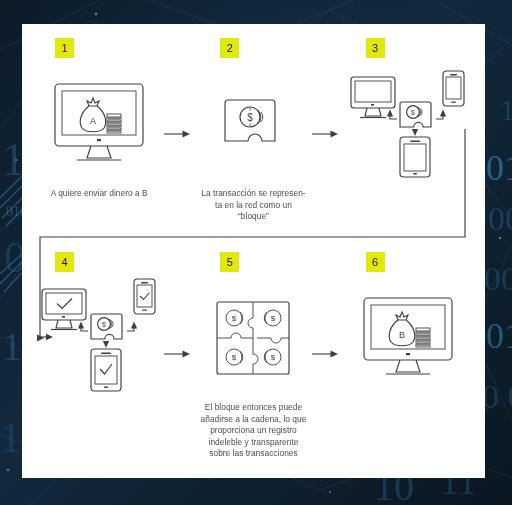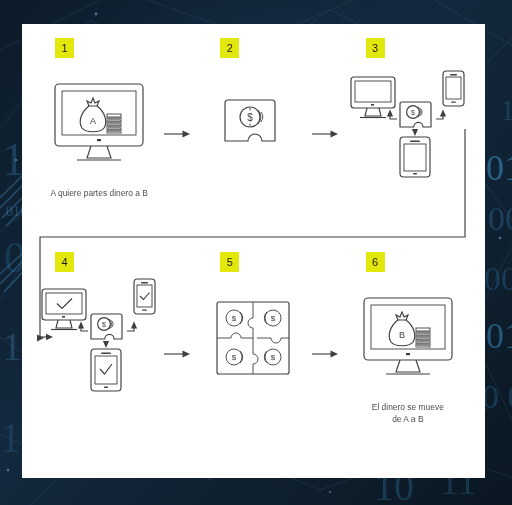--- a/index.html
+++ b/index.html
@@ -192,37 +192,38 @@
             <rect x="56" y="50" width="14" height="3"></rect>
           </g>
           <g class="fl" opacity="0.85">
             <rect x="57" y="38.6" width="12" height="1.1"></rect>
             <rect x="57" y="42.6" width="12" height="1.1"></rect>
             <rect x="57" y="46.6" width="12" height="1.1"></rect>
             <rect x="57" y="50.6" width="12" height="1.1"></rect>
           </g>
         </svg>
       </div>
-      <div class="caption">A quiere partes dinero a B</div>
+      <div class="caption">A quiere enviar dinero a B</div>
     </div>
 
     <div class="step s2">
       <div class="badge">2</div>
       <div class="art">
         <svg width="70" height="72" viewBox="0 0 70 72">
           <path class="ln" d="M10,12 h44 a3,3 0 0 1 3,3 v38 h-13
                                a7,7 0 0 0 -14,0 h-23 v-38 a3,3 0 0 1 3,-3 Z"></path>
           <circle class="ln" cx="32" cy="29" r="10"></circle>
           <path class="ln-thin" d="M40,22 a10,10 0 0 1 0,14"></path>
           <path class="ln-thin" d="M43,24 a8.5,8.5 0 0 1 0,10"></path>
           <text x="32" y="33" font-size="10" text-anchor="middle" font-family="'Liberation Sans', sans-serif" fill="#3f3f3f">$</text>
           <line class="ln-thin" x1="32" y1="20" x2="32" y2="22.5"></line>
           <line class="ln-thin" x1="32" y1="35.5" x2="32" y2="38"></line>
         </svg>
       </div>
+      <div class="caption">La transacción se represen-<br>ta en la red como un<br>“bloque”</div>
     </div>
 
     <div class="step s3">
       <div class="badge">3</div>
       <div class="art">
         <svg width="126" height="110" viewBox="0 0 126 110">
 
           <g>
             <rect class="ln" x="6" y="8" width="44" height="31" rx="3"></rect>
             <rect class="ln-thin" x="10" y="12" width="36" height="21"></rect>
@@ -359,20 +360,21 @@
             <path class="ln-thin" d="M29,55 a8,8 0 0 1 0,12"></path>
             <text x="23" y="64" font-size="8" text-anchor="middle" font-family="'Liberation Sans', sans-serif" fill="#3f3f3f">$</text>
           </g>
           <g>
             <circle class="ln-thin" cx="62" cy="61" r="8"></circle>
             <path class="ln-thin" d="M56,55 a8,8 0 0 0 0,12"></path>
             <text x="62" y="64" font-size="8" text-anchor="middle" font-family="'Liberation Sans', sans-serif" fill="#3f3f3f">$</text>
           </g>
         </svg>
       </div>
+      <div class="caption">El bloque entonces puede<br>añadirse a la cadena, lo que<br>proporciona un registro<br>indeleble y transparente<br>sobre las transacciones</div>
     </div>
 
     <div class="step s6">
       <div class="badge">6</div>
       <div class="art">
         <svg width="96" height="88" viewBox="0 0 96 88">
           <rect class="ln" x="4" y="4" width="88" height="62" rx="4"></rect>
           <rect class="ln-thin" x="11" y="11" width="74" height="44"></rect>
           <rect class="fl" x="46" y="59" width="4" height="2.2"></rect>
           <path class="ln" d="M40,66 L36,78 L60,78 L56,66"></path>
@@ -388,21 +390,20 @@
             <rect x="56" y="50" width="14" height="3"></rect>
           </g>
           <g class="fl" opacity="0.85">
             <rect x="57" y="38.6" width="12" height="1.1"></rect>
             <rect x="57" y="42.6" width="12" height="1.1"></rect>
             <rect x="57" y="46.6" width="12" height="1.1"></rect>
             <rect x="57" y="50.6" width="12" height="1.1"></rect>
           </g>
         </svg>
       </div>
-      <div class="caption">El dinero se mueve<br>de A a B</div>
     </div>
 
     <div class="arrow" style="left:142px; top:96px;">
       <svg width="26" height="12" viewBox="0 0 26 12">
         <line class="ln" x1="0" y1="6" x2="20" y2="6"></line>
         <path class="fl" d="M26,6 L18.5,2.4 L18.5,9.6 Z"></path>
       </svg>
     </div>
     <div class="arrow" style="left:290px; top:96px;">
       <svg width="26" height="12" viewBox="0 0 26 12">

